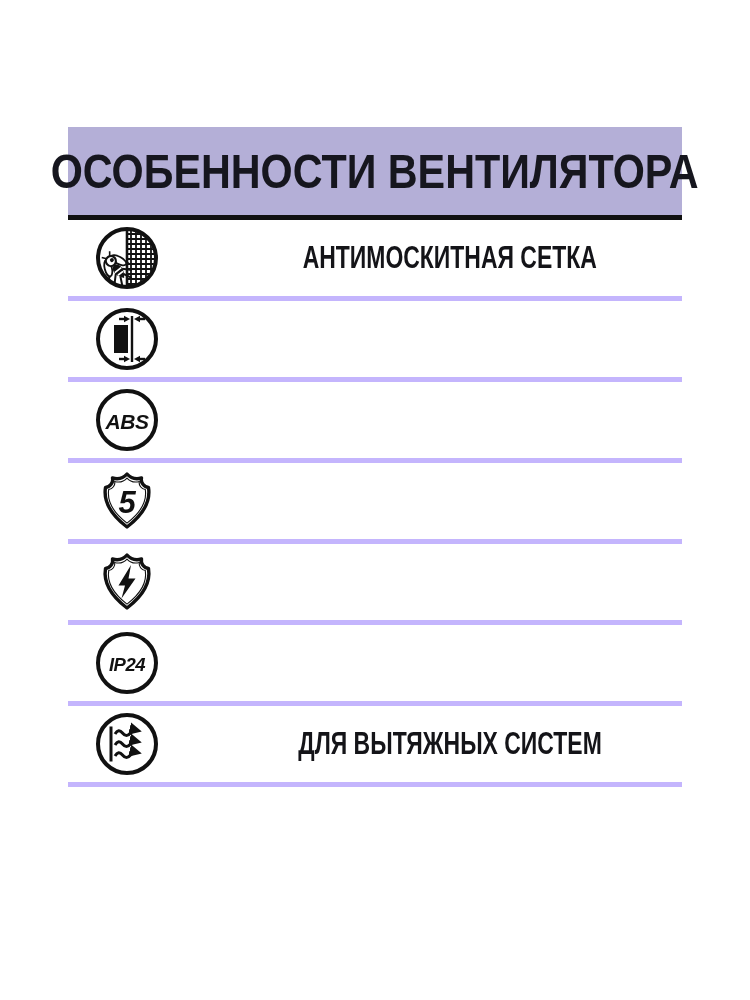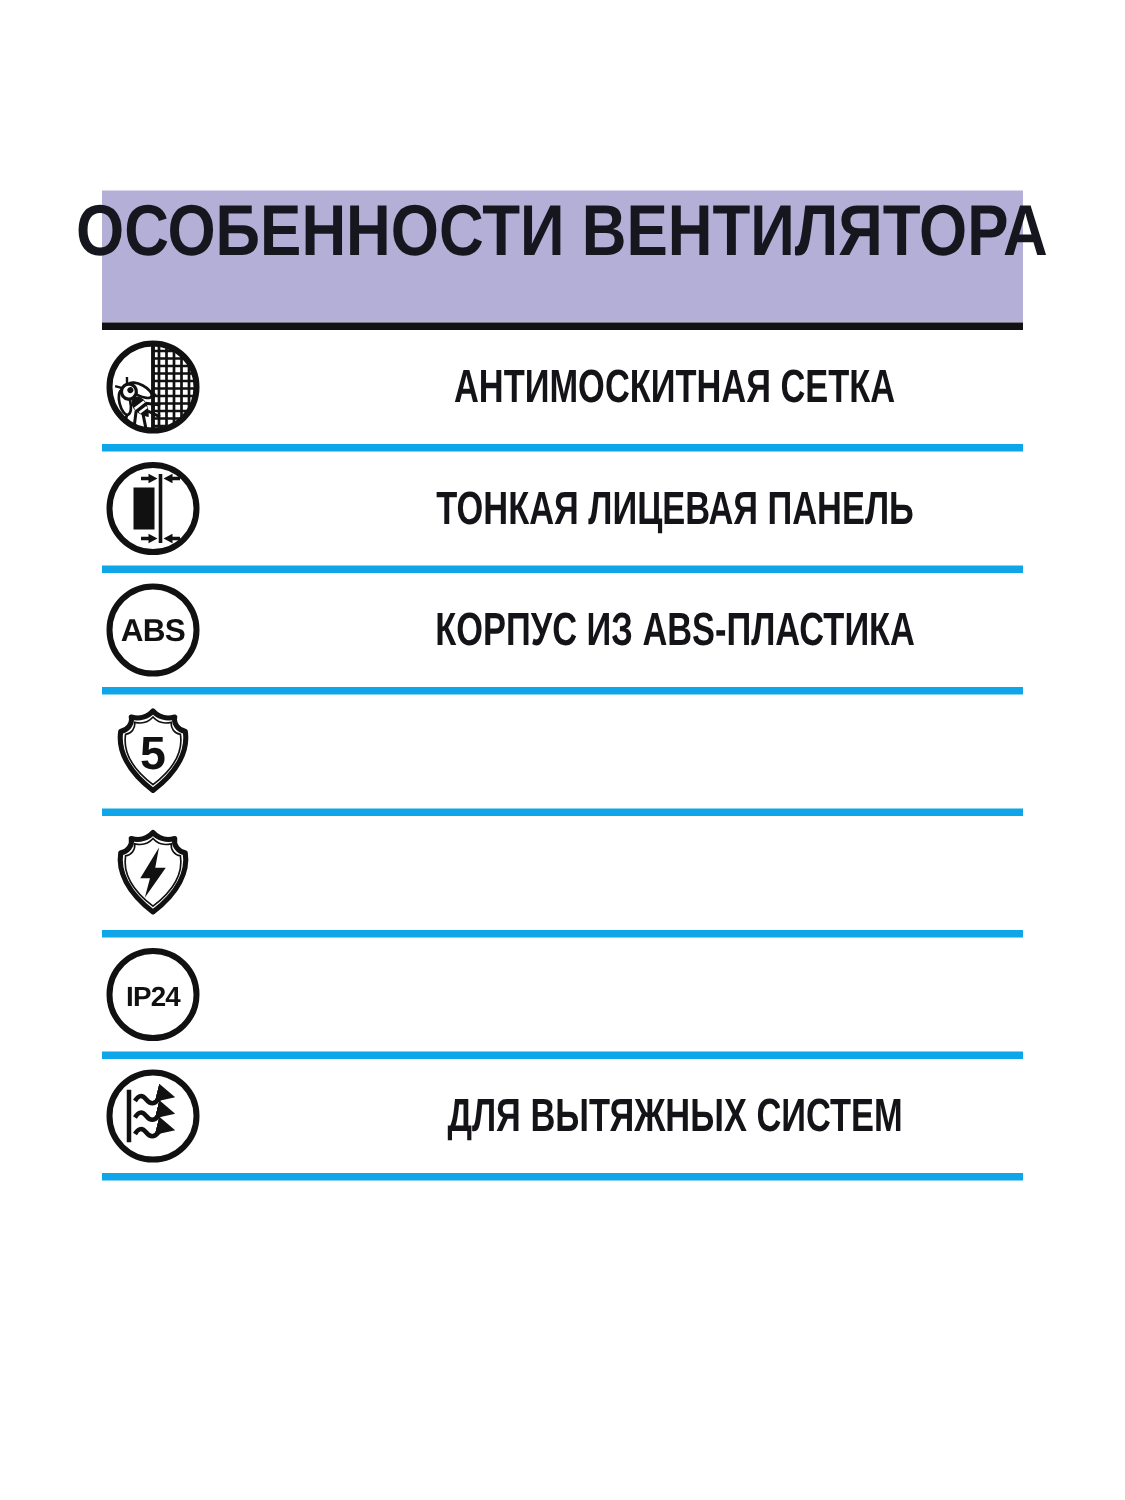--- a/index.html
+++ b/index.html
@@ -3,33 +3,33 @@
 <meta charset="utf-8">
 <style>
   html,body{margin:0;padding:0;}
   body{
     width:750px;height:1000px;background:#ffffff;overflow:hidden;
     font-family:"Liberation Sans", sans-serif;
     -webkit-font-smoothing:antialiased;
   }
   .card{width:614px;margin:127px 0 0 68px;}
   .header{
-    height:88px;display:flex;justify-content:center;
+    height:88px;display:flex;align-items:center;justify-content:center;
     background:var(--header-bg,#b4afd7);
   }
   .header-title{
     margin:0;font-size:48px;font-weight:700;color:#16161e;
     white-space:nowrap;transform:scaleX(0.86);transform-origin:50% 50%;
     letter-spacing:0;
   }
   .rows{border-top:5px solid #111;}
   .row{
-    display:flex;align-items:center;height:76px;border-bottom:5px solid #0ea5e9;gap:32px;
+    display:flex;align-items:center;height:76px;border-bottom:5px solid #c4b5fd;gap:32px;
   }
-  .icon-cell{flex:0 0 118px;display:flex;align-items:center;justify-content:flex-start;}
+  .icon-cell{flex:0 0 118px;display:flex;align-items:center;justify-content:center;font-style:italic;}
   .label-cell{flex:1;text-align:center;}
   .label{
     display:inline-block;font-size:31px;font-weight:700;color:#141418;
     line-height:1.16;white-space:pre-line;
     transform:scaleX(0.74);transform-origin:50% 50%;
   }
   svg{display:block;}
   .ic-stroke{stroke:#111;fill:none;}
   .ic-text{font-family:"Liberation Sans",sans-serif;font-weight:700;fill:#111;}
 </style>
@@ -82,31 +82,29 @@
           <path d="M26 14 H31.5" class="ic-stroke" stroke-width="2.4"></path>
           <polygon points="31,10.8 37,14 31,17.2" fill="#111"></polygon>
           <path d="M52 14 H46.5" class="ic-stroke" stroke-width="2.4"></path>
           <polygon points="47,10.8 41,14 47,17.2" fill="#111"></polygon>
           <path d="M26 54 H31.5" class="ic-stroke" stroke-width="2.4"></path>
           <polygon points="31,50.8 37,54 31,57.2" fill="#111"></polygon>
           <path d="M52 54 H46.5" class="ic-stroke" stroke-width="2.4"></path>
           <polygon points="47,50.8 41,54 47,57.2" fill="#111"></polygon>
         </svg>
       </div>
-      <div class="label-cell"><span class="label">ТОНКАЯ ЛИЦЕВАЯ ПАНЕЛЬ</span></div>
     </div>
 
     <div class="row">
       <div class="icon-cell">
         <svg width="68" height="68" viewBox="0 0 68 68">
           <circle class="ic-stroke" cx="34" cy="34" r="29" stroke-width="4" fill="#fff"></circle>
           <text class="ic-text" x="34" y="35" font-size="21" text-anchor="middle" dominant-baseline="central" letter-spacing="-0.5">ABS</text>
         </svg>
       </div>
-      <div class="label-cell"><span class="label">КОРПУС ИЗ ABS-ПЛАСТИКА</span></div>
     </div>
 
     <div class="row">
       <div class="icon-cell">
         <svg width="68" height="68" viewBox="0 0 68 68">
           <path d="M34 7 C37.5 11 43 12.5 48.5 11 C47.5 15.5 51 20 55.5 20.5 C57.5 33 51 47 34 60 C17 47 10.5 33 12.5 20.5 C17 20 20.5 15.5 19.5 11 C25 12.5 30.5 11 34 7 Z" fill="#fff" stroke="#111" stroke-width="3.4" stroke-linejoin="round"></path>
           <path d="M34 7 C37.5 11 43 12.5 48.5 11 C47.5 15.5 51 20 55.5 20.5 C57.5 33 51 47 34 60 C17 47 10.5 33 12.5 20.5 C17 20 20.5 15.5 19.5 11 C25 12.5 30.5 11 34 7 Z" fill="none" stroke="#111" stroke-width="1.3" transform="translate(34 34) scale(0.85) translate(-34 -34)"></path>
           <text class="ic-text" x="34" y="35" font-size="31" text-anchor="middle" dominant-baseline="central">5</text>
         </svg>
       </div>

